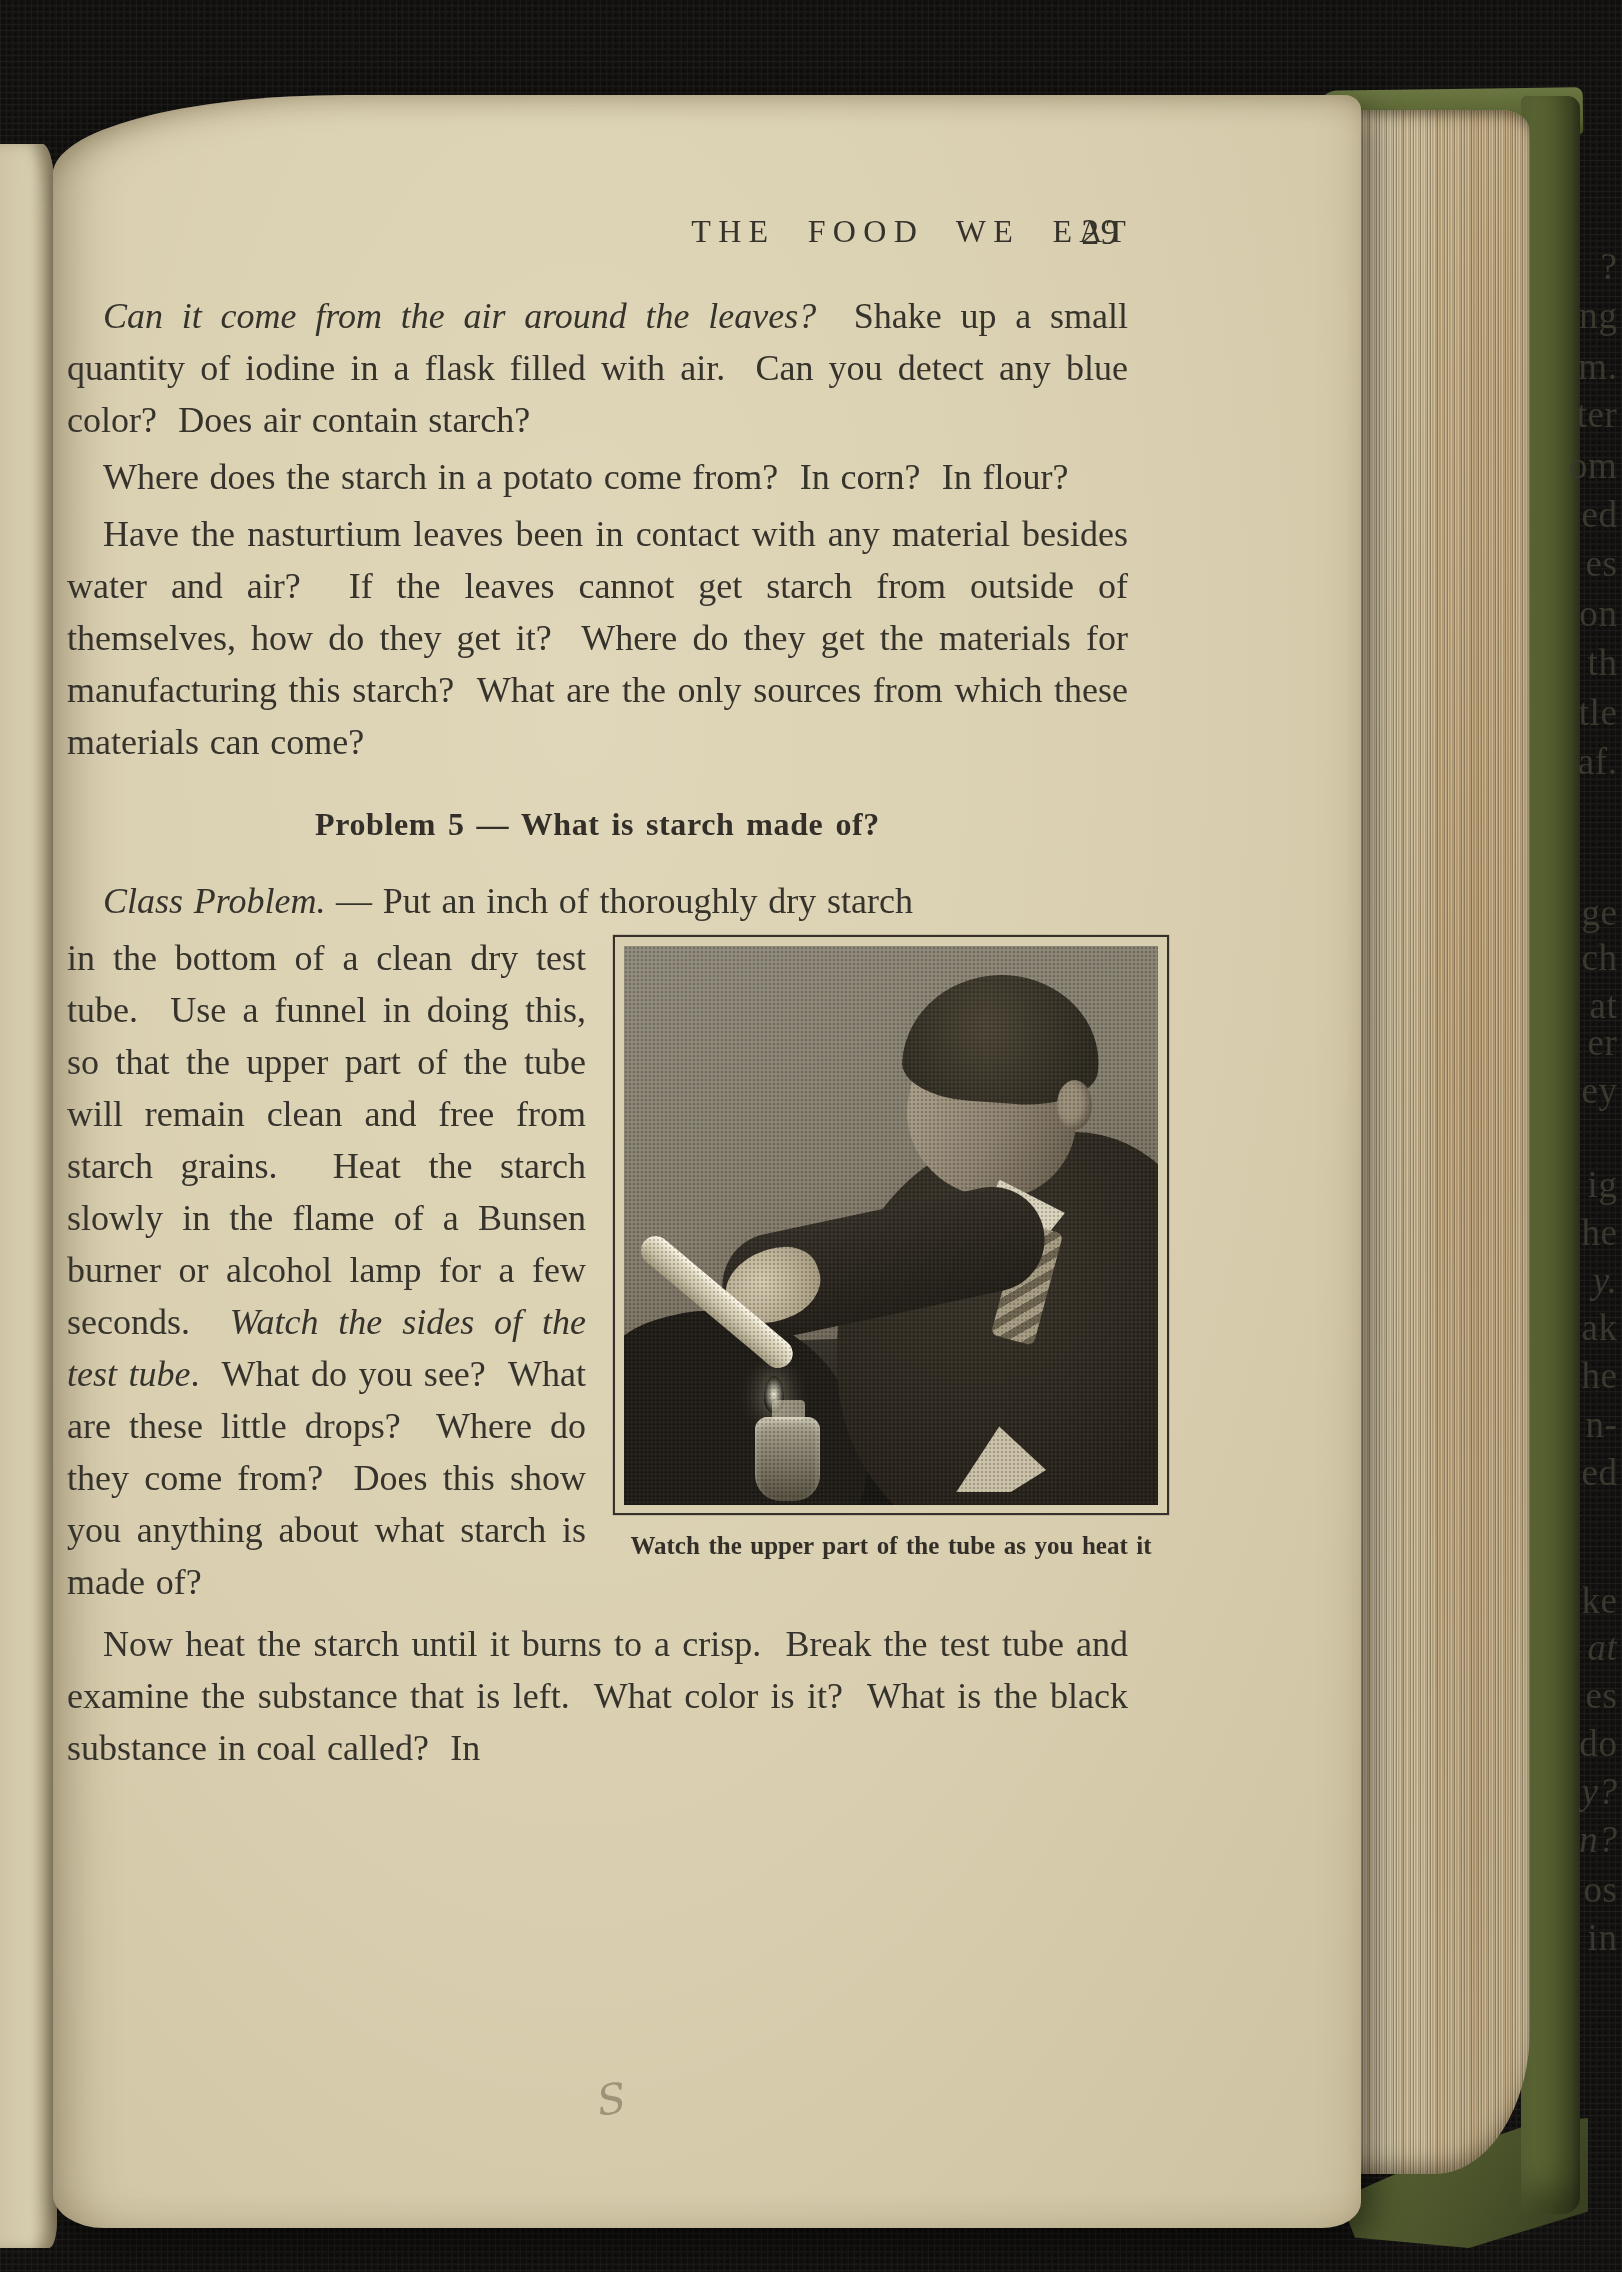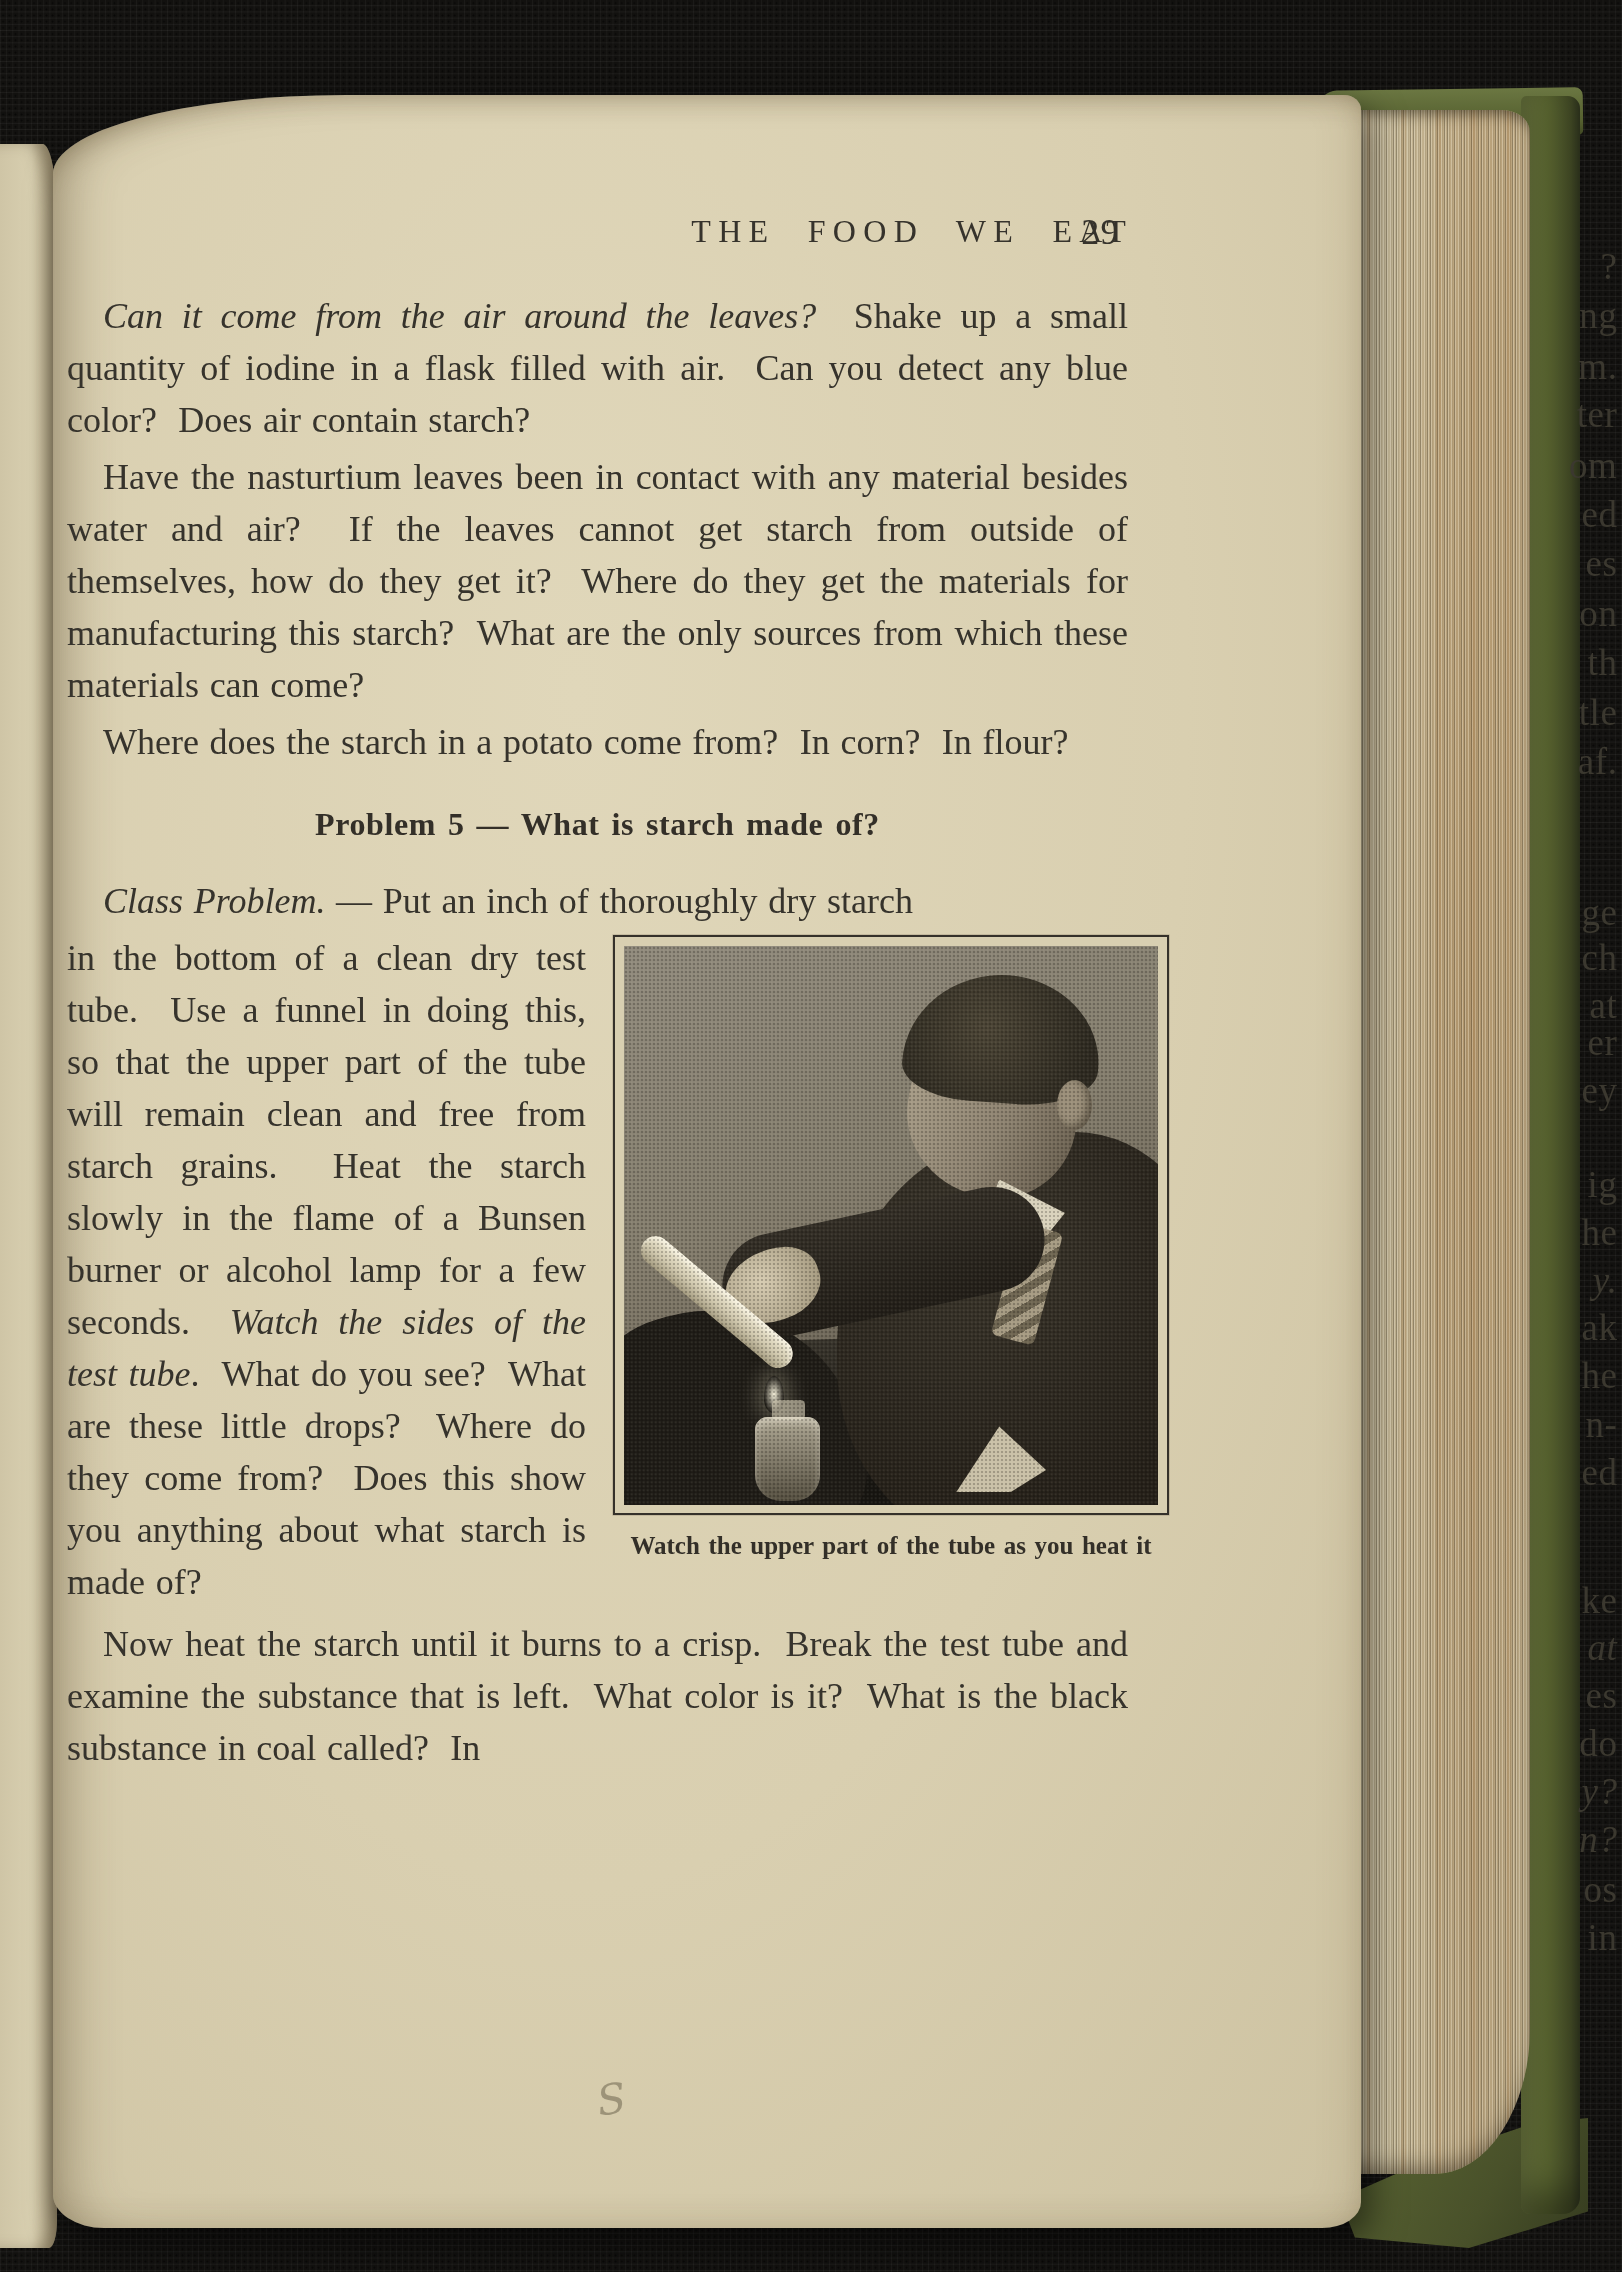--- a/index.html
+++ b/index.html
@@ -181,23 +181,23 @@
 <div class="page">
   <div class="content">
 
     <div class="runhead">
       <span class="runtitle">THE FOOD WE EAT</span>
       <span class="pagenum">29</span>
     </div>
 
     <p class="bodytext ind mt"><i>Can it come from the air around the leaves?</i><span>  Shake up a small quantity of iodine in a flask filled with air.  Can you detect any blue color?  Does air contain starch?</span></p>
 
+    <p class="bodytext ind">Where does the starch in a potato come from?  In corn?  In flour?</p>
+
     <p class="bodytext ind">Have the nasturtium leaves been in contact with any material besides water and air?  If the leaves cannot get starch from outside of themselves, how do they get it?  Where do they get the materials for manufacturing this starch?  What are the only sources from which these materials can come?</p>
-
-    <p class="bodytext ind">Where does the starch in a potato come from?  In corn?  In flour?</p>
 
     <div class="prob-head">Problem 5 — What is starch made of?</div>
 
     <p class="bodytext ind"><i>Class Problem.</i><span> — Put an inch of thoroughly dry starch</span></p>
 
     <div>
       <figure class="fig" style="margin-top:3.4px">
         <div class="frame">
           <div class="photo">
             <div class="ph-table"></div>

